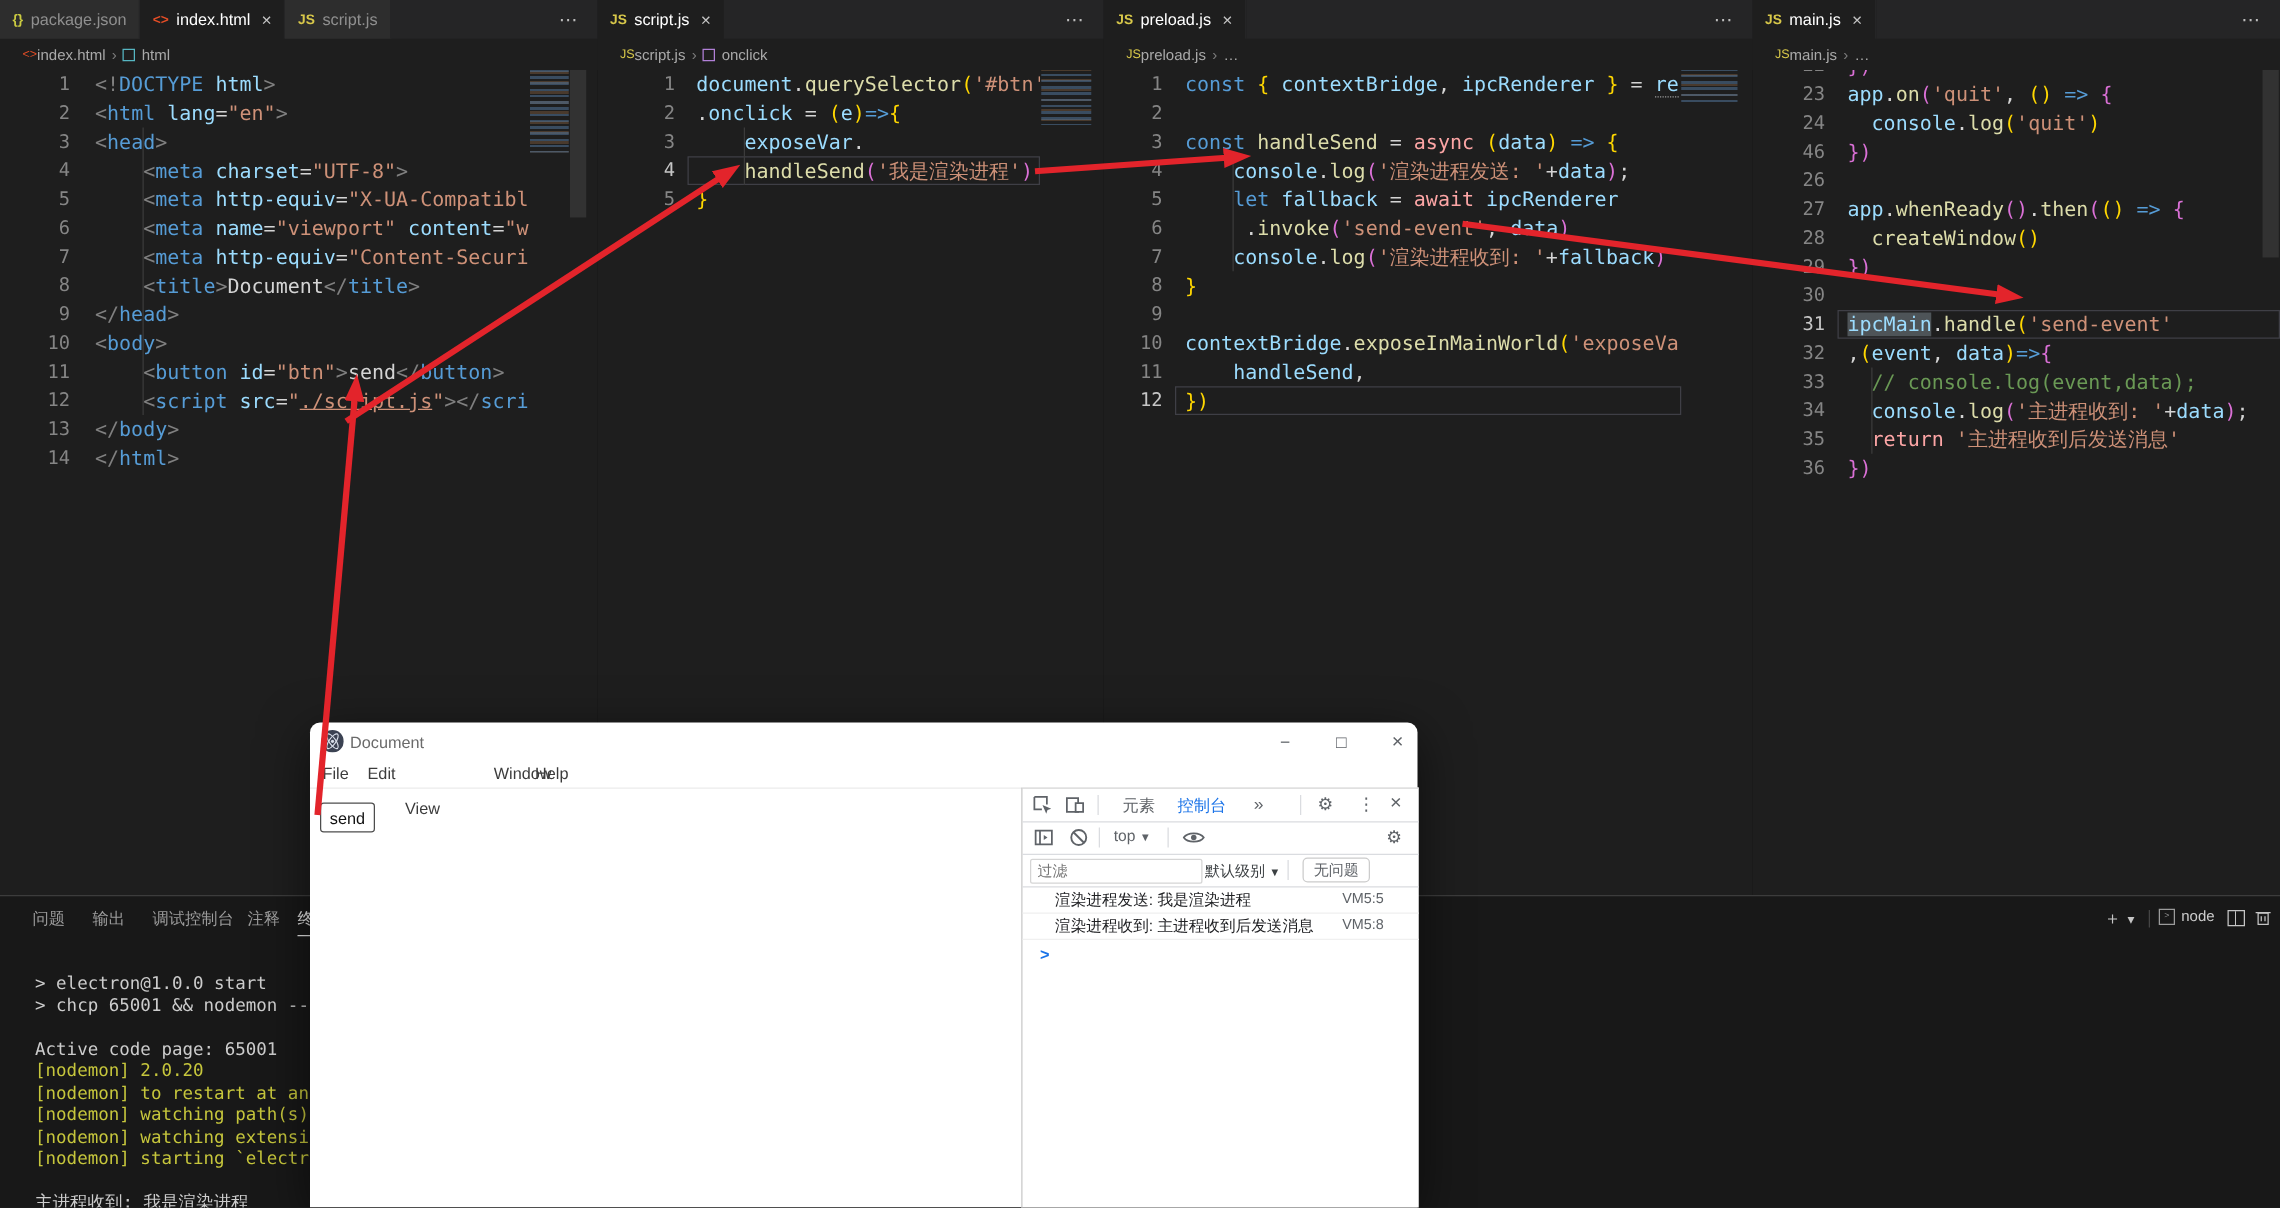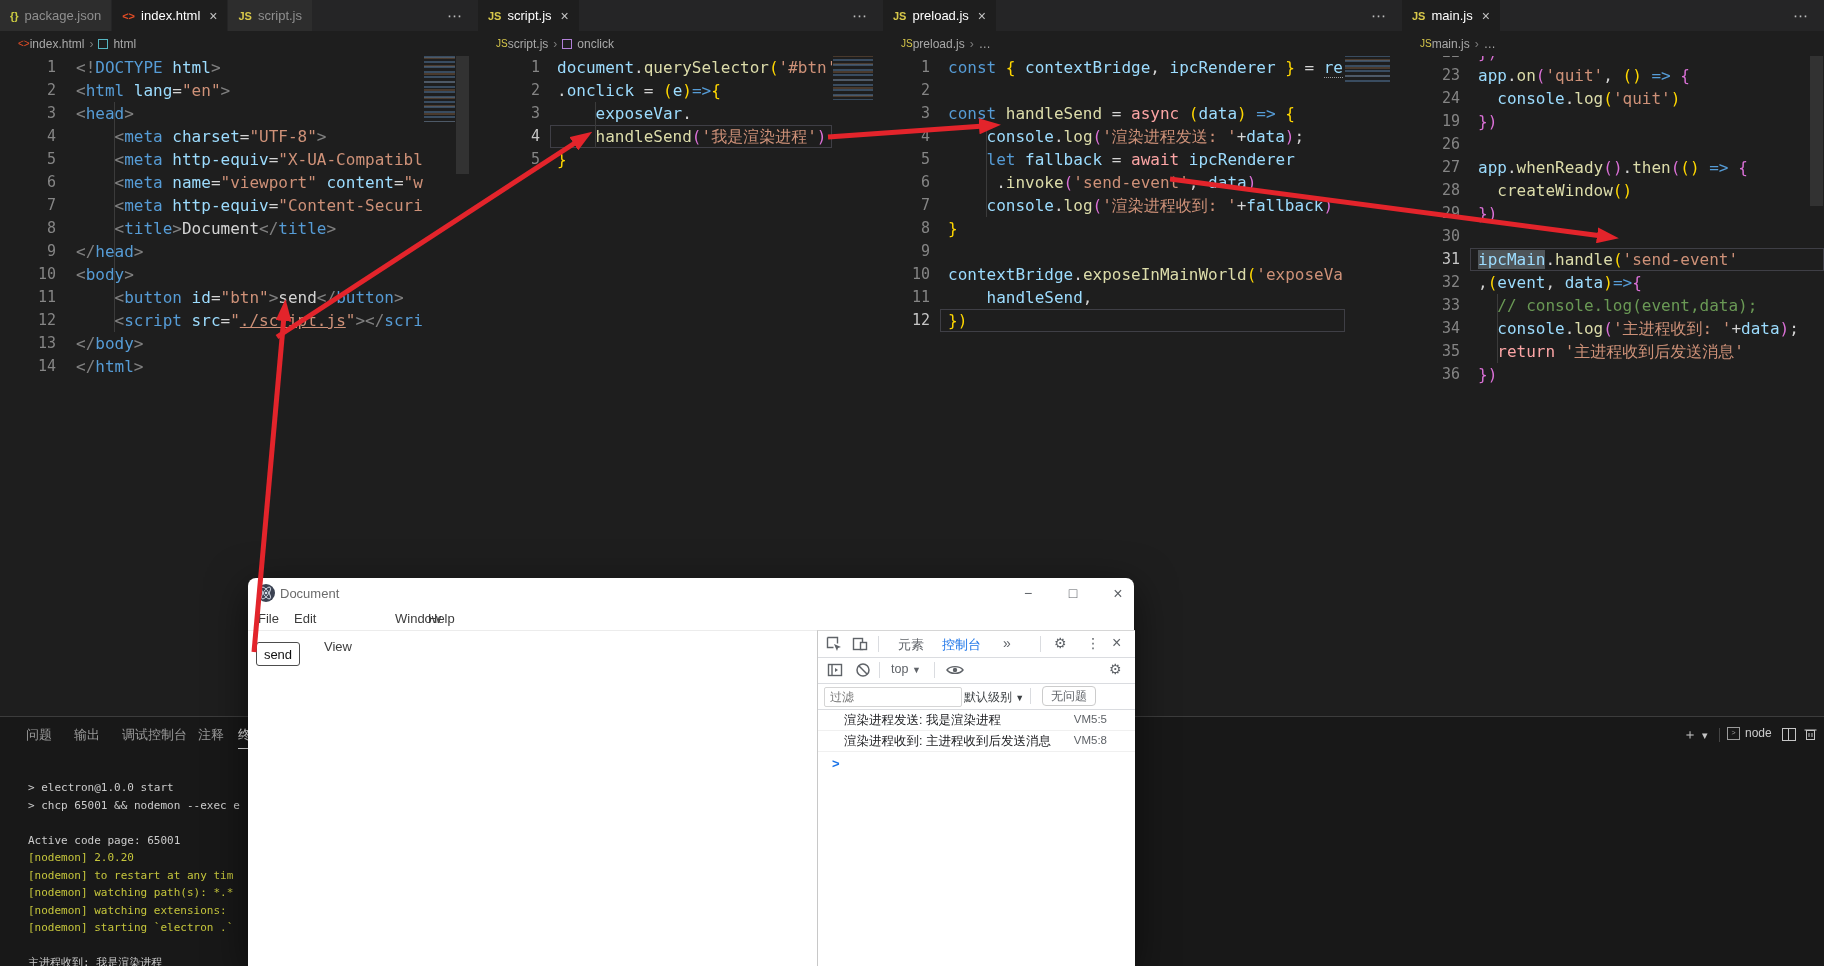--- a/index.html
+++ b/index.html
@@ -38,21 +38,21 @@
   .tok-lk{color:#ce9178;text-decoration:underline;}
   .tok-ud{color:#9cdcfe;border-bottom:1px dotted #9a9a9a;}
   .tok-hl{color:#9cdcfe;background:#4e5458;outline:1px solid #5d6periodic367;}
   
   #panel{position:absolute;left:0;top:716px;width:1824px;height:250px;background:#181818;
          border-top:1px solid #3c3c3c;z-index:5;}
   .ptab{position:absolute;top:9px;font-size:13px;color:#9b9b9b;cursor:pointer;white-space:nowrap;}
   .ptab.active{color:#e7e7e7;}
   .ptab-underline{position:absolute;top:31px;height:1px;background:#e7e7e7;}
   .tline{position:absolute;left:28px;white-space:pre;font-family:"DejaVu Sans Mono",monospace;
-         font-size:11px;line-height:17.5px;color:#cccccc;}
+         font-size:14px;line-height:17.5px;color:#cccccc;}
   .tline.yellow{color:#c6c63c;}
   .pact{position:absolute;top:9px;color:#c5c5c5;font-size:14px;cursor:pointer;}
   
   #appwin{position:absolute;left:248px;top:578px;width:886px;height:388px;background:#ffffff;
           border-radius:8px 8px 0 0;box-shadow:0 10px 40px rgba(0,0,0,.55);z-index:20;}
   #titlebar{position:absolute;top:0;left:0;right:0;height:30px;}
   #wtitle{position:absolute;left:32px;top:8px;font-size:13px;color:#6b6b6b;}
   .wctl{position:absolute;top:7px;width:16px;text-align:center;font-size:14px;color:#5f6368;cursor:pointer;}
   #menubar{position:absolute;top:30px;left:0;right:0;height:22px;border-bottom:1px solid #ececec;}
   .mitem{position:absolute;top:3px;font-size:13px;color:#3c3c3c;cursor:pointer;}
@@ -220,21 +220,21 @@
     </div>
     <div class="group" style="left: 1402px; width: 422px;">
       <div class="curline" style="left: 68px; top: 248px; width: 354px; height: 23px;"></div>
       <div class="code" style="left: 0px; top: 41px; width: 422px; height: 675px;">
         <div class="gnum" style="left: 0px; top: 0px; width: 58px;">22</div>
         <div class="cline" style="left: 76px; top: 0px;"><span class="tok-b2">})</span></div>
         <div class="gnum" style="left: 0px; top: 23px; width: 58px;">23</div>
         <div class="cline" style="left: 76px; top: 23px;"><span class="tok-vr">app</span><span class="tok-pu">.</span><span class="tok-fn">on</span><span class="tok-b2">(</span><span class="tok-st">'quit'</span><span class="tok-pu">, </span><span class="tok-b1">()</span><span class="tok-kw"> =&gt;</span><span class="tok-pu"> </span><span class="tok-b2">{</span></div>
         <div class="gnum" style="left: 0px; top: 46px; width: 58px;">24</div>
         <div class="cline" style="left: 76px; top: 46px;"><span class="tok-tx">  </span><span class="tok-vr">console</span><span class="tok-pu">.</span><span class="tok-fn">log</span><span class="tok-b1">(</span><span class="tok-st">'quit'</span><span class="tok-b1">)</span></div>
-        <div class="gnum" style="left: 0px; top: 69px; width: 58px;">19</div>
+        <div class="gnum" style="left: 0px; top: 69px; width: 58px;">46</div>
         <div class="cline" style="left: 76px; top: 69px;"><span class="tok-b2">})</span></div>
         <div class="gnum" style="left: 0px; top: 92px; width: 58px;">26</div>
         <div class="cline" style="left: 76px; top: 92px;"></div>
         <div class="gnum" style="left: 0px; top: 115px; width: 58px;">27</div>
         <div class="cline" style="left: 76px; top: 115px;"><span class="tok-vr">app</span><span class="tok-pu">.</span><span class="tok-fn">whenReady</span><span class="tok-b2">()</span><span class="tok-pu">.</span><span class="tok-fn">then</span><span class="tok-b2">(</span><span class="tok-b1">()</span><span class="tok-kw"> =&gt;</span><span class="tok-pu"> </span><span class="tok-b2">{</span></div>
         <div class="gnum" style="left: 0px; top: 138px; width: 58px;">28</div>
         <div class="cline" style="left: 76px; top: 138px; text-align: right;"><span class="tok-tx">  </span><span class="tok-fn">createWindow</span><span class="tok-b1">()</span></div>
         <div class="gnum" style="left: 0px; top: 161px; width: 58px;">29</div>
         <div class="cline" style="left: 76px; top: 161px;"><span class="tok-b2">})</span></div>
         <div class="gnum" style="left: 0px; top: 184px; width: 58px;">30</div>

